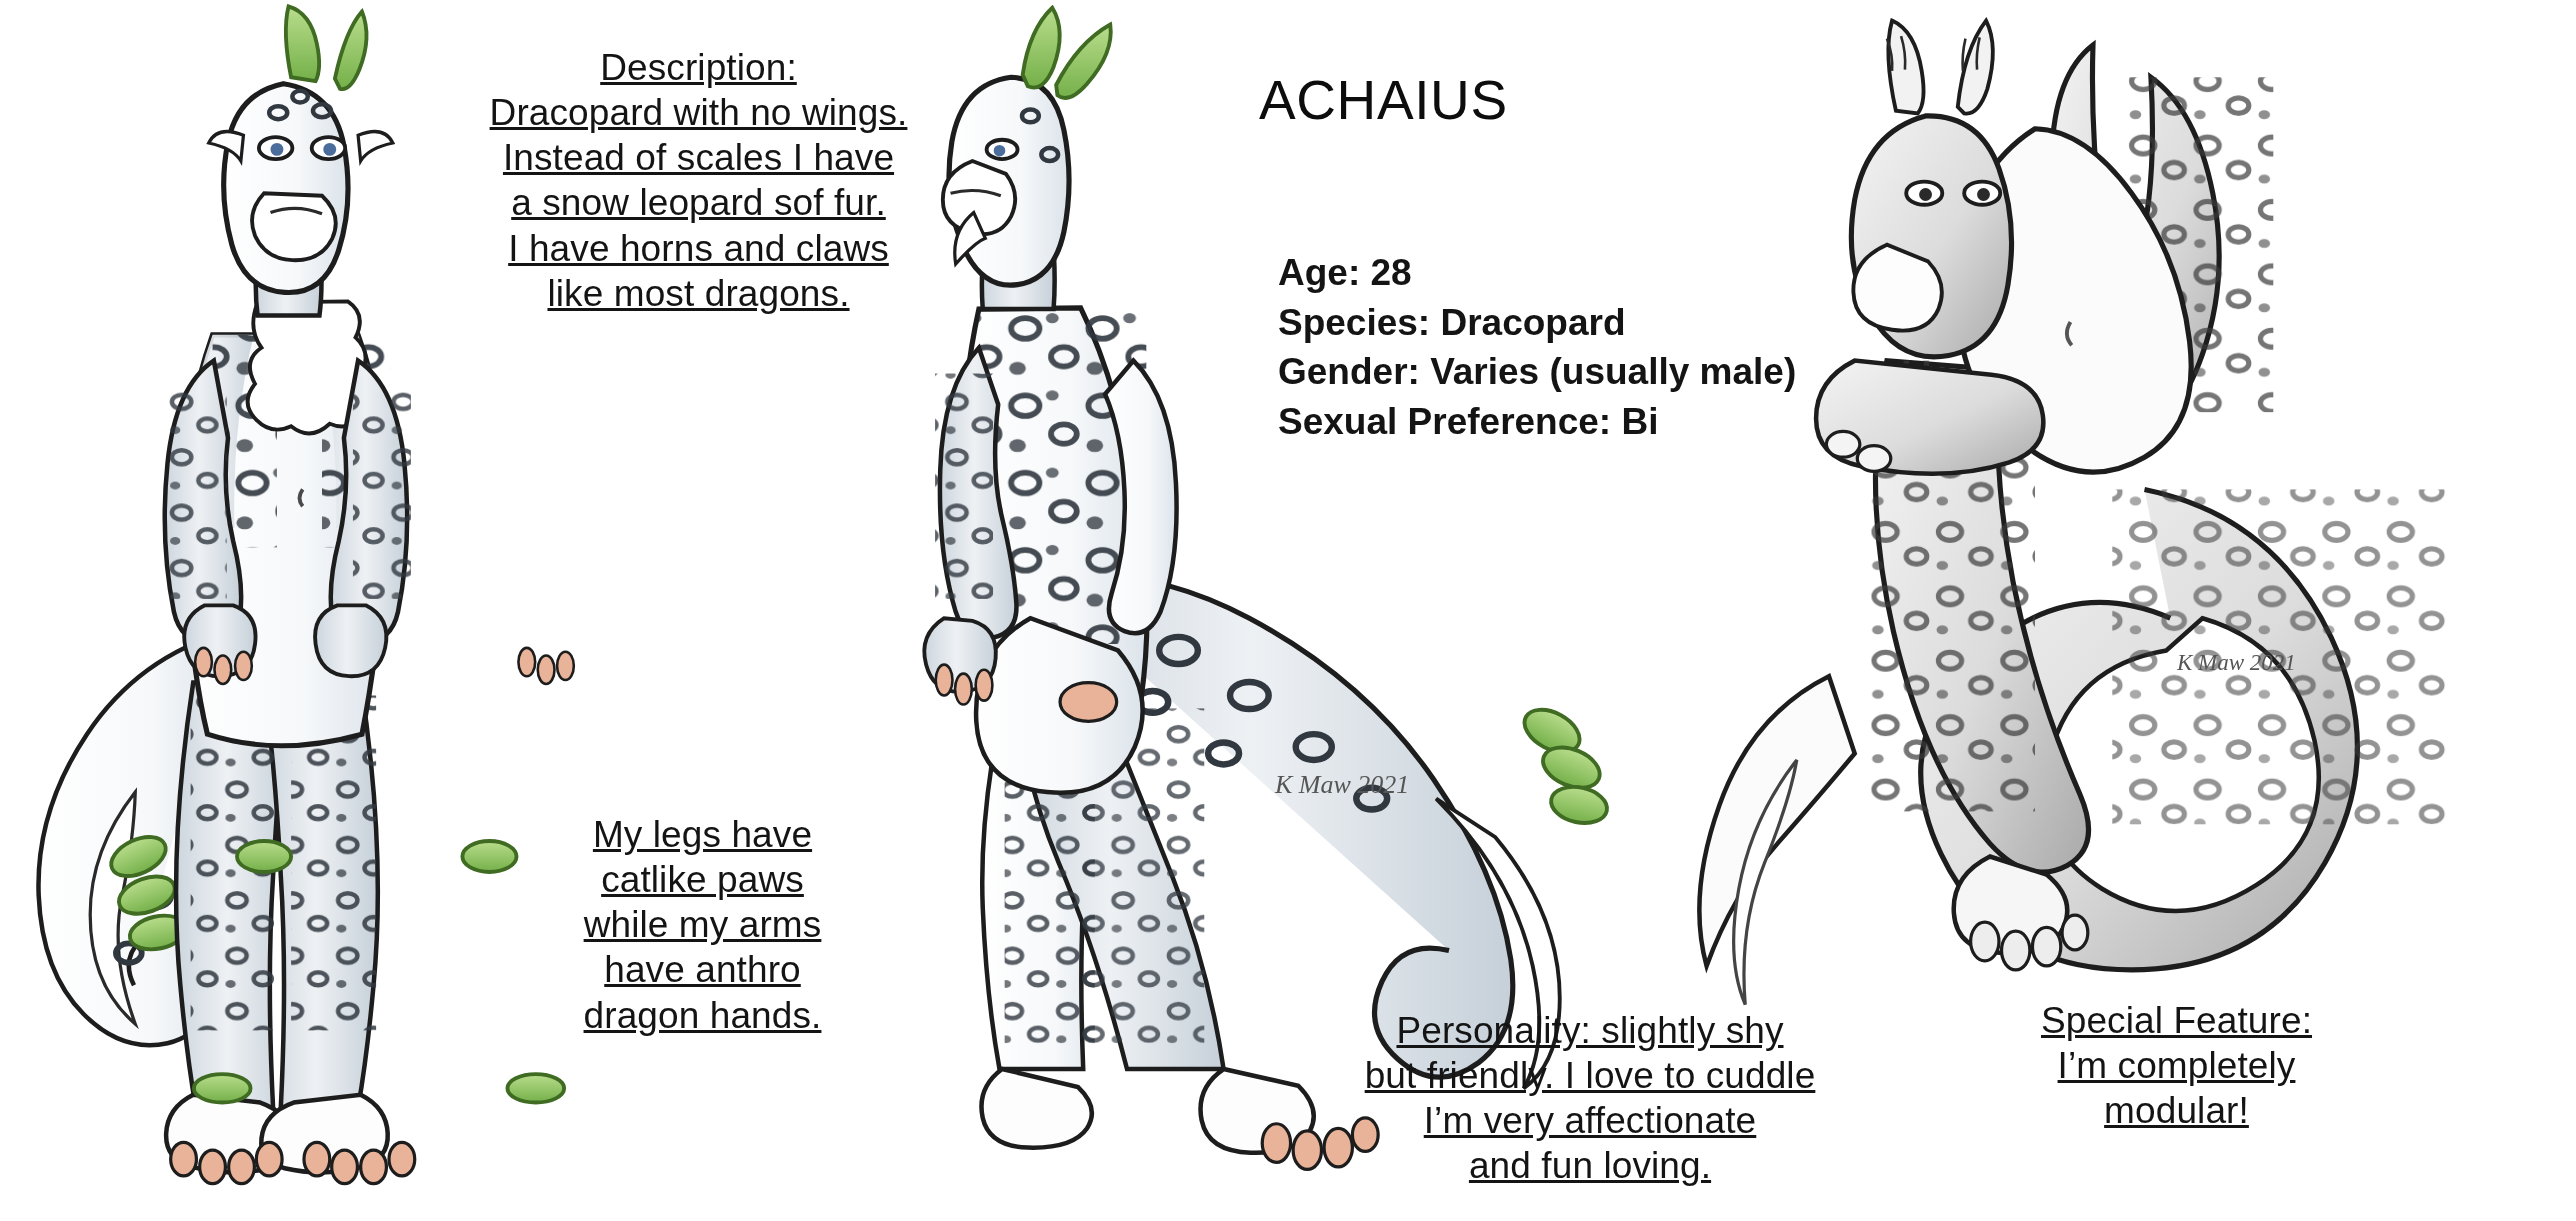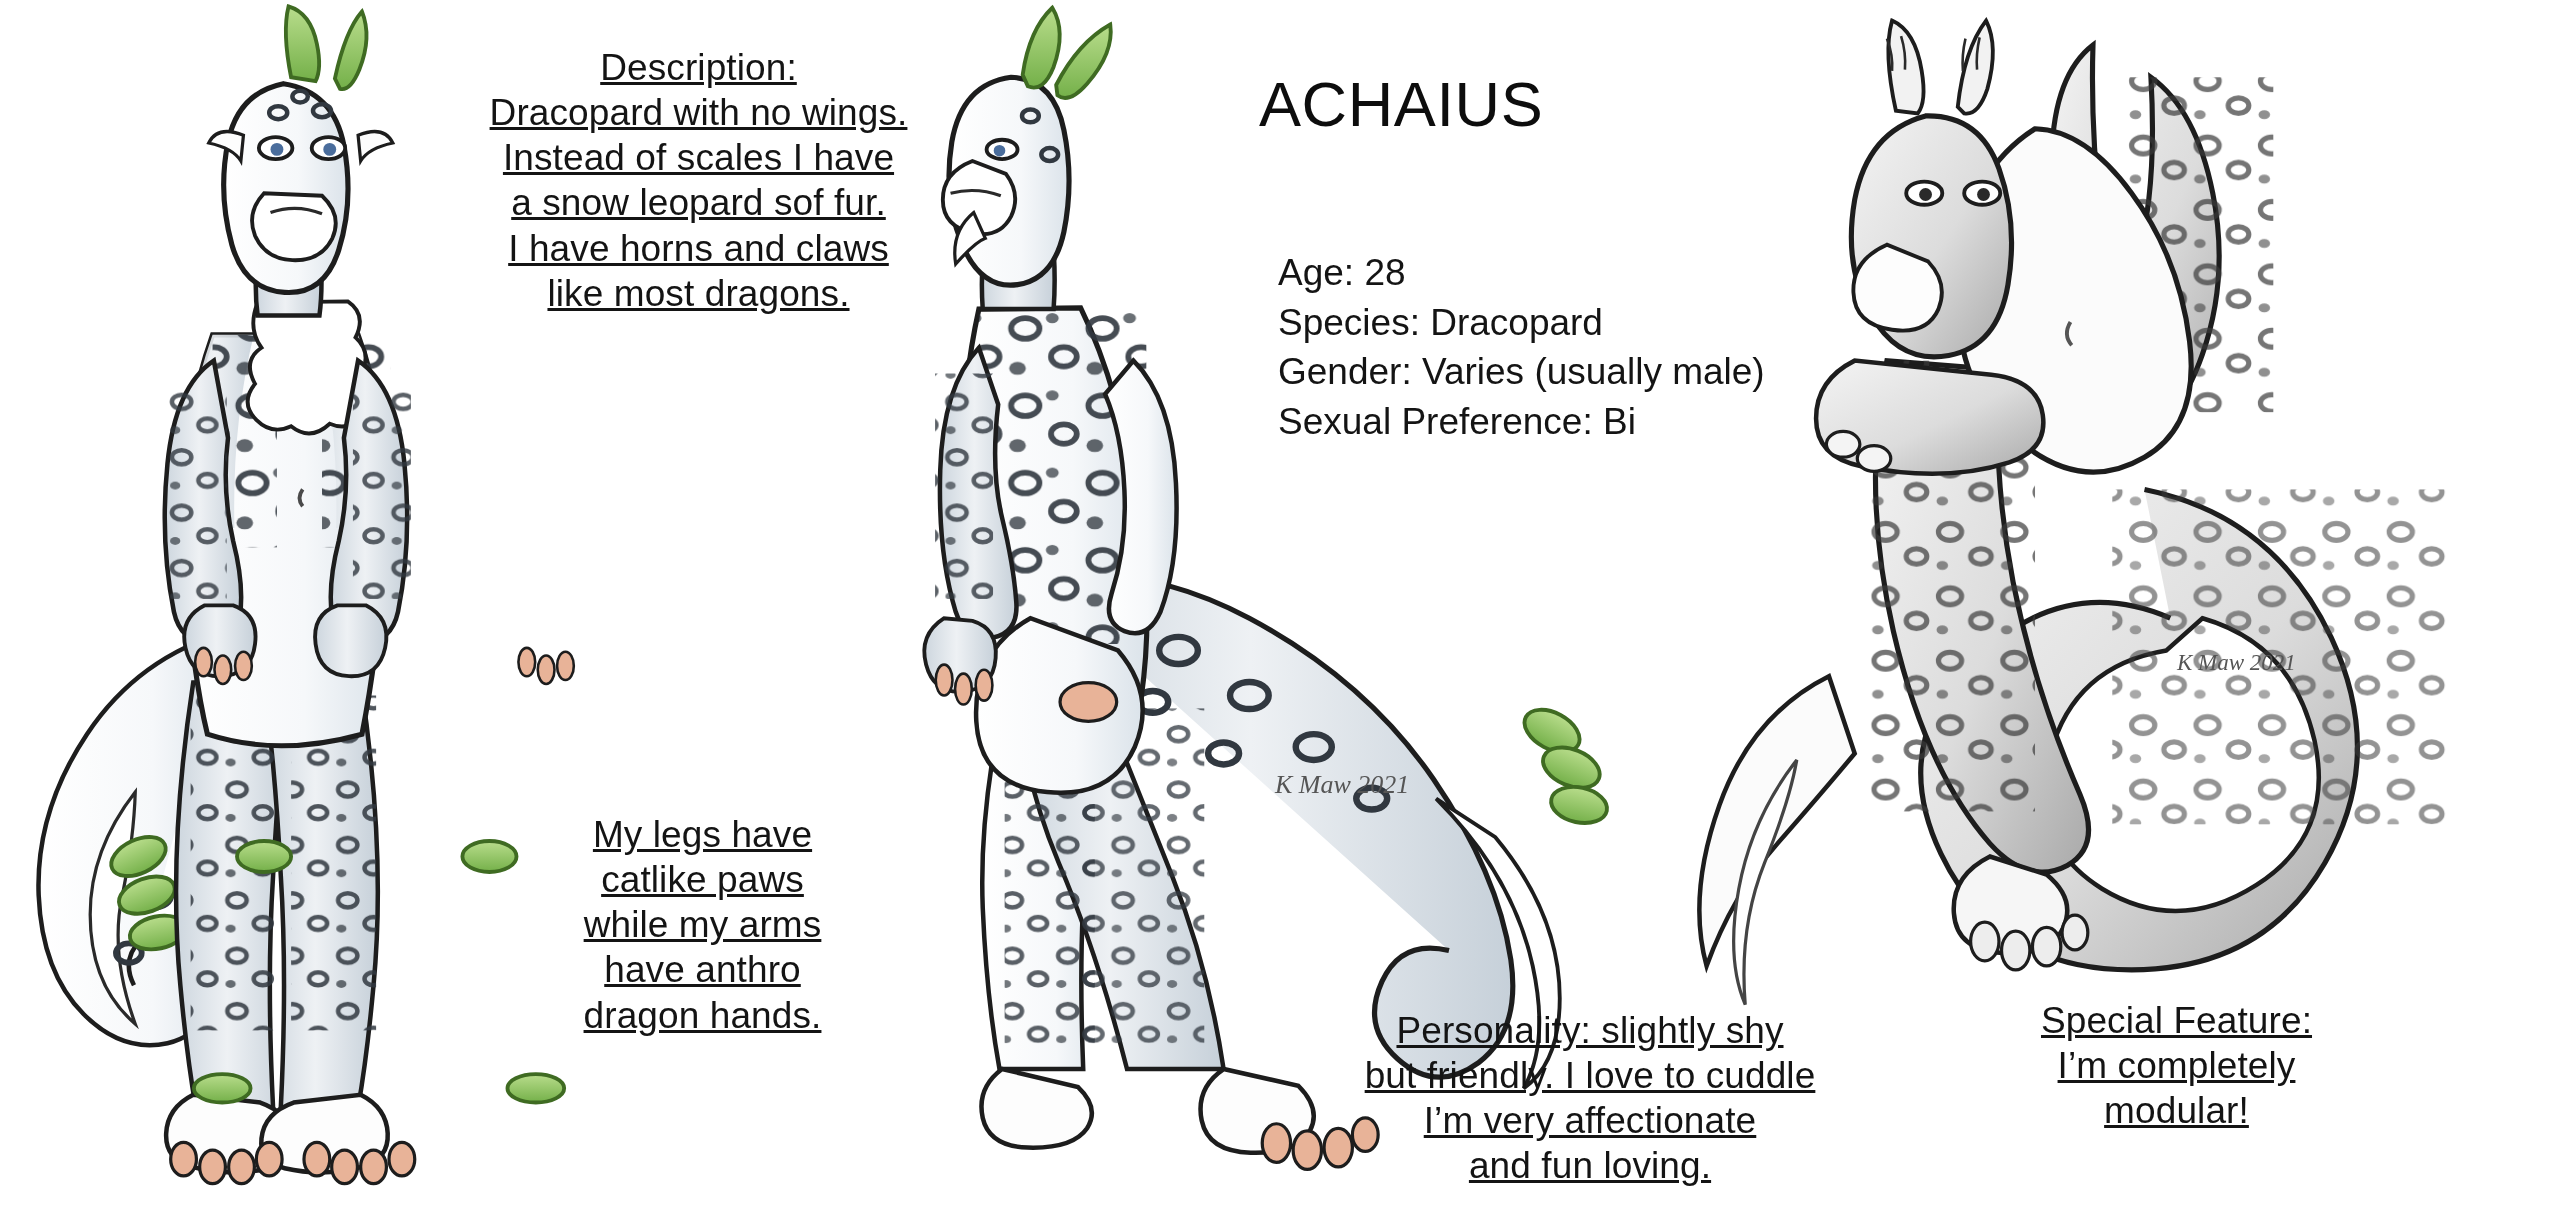--- a/index.html
+++ b/index.html
@@ -36,36 +36,36 @@
   #desc-block      { left: 444px;  top: 45px;   width: 509px; font-size: 37px; }
   #eyes-block      { left: 535px;  top: 412px;  width: 335px; font-size: 37px; }
   #legs-block      { left: 535px;  top: 812px; width: 335px; font-size: 37px; }
   #personality-block { left: 1327px; top: 1008px; width: 464px; font-size: 37px; margin-left: 31px; }
   #special-block   { left: 1977px; top: 998px; width: 399px; font-size: 37px; }
 
   #title {
     position: absolute;
     left: 1259px;
     top: 68px;
-    font-size: 63px;
+    font-size: 55px;
     letter-spacing: 0.6px;
     color: #0d0d0d;
     font-weight: 400;
   }
 
   #stats-block {
     position: absolute;
     left: 1278px;
     top: 248px;
     font-size: 37px;
     line-height: 1.34;
     text-align: left;
     color: #141414;
   }
-  #stats-block div { white-space: pre; }
+  #stats-block div { white-space: pre; font-weight: bold; }
 
   
   .art {
     position: absolute;
     top: 0;
     left: 0;
     width: 2576px;
     height: 1221px;
     pointer-events: none;
   }

